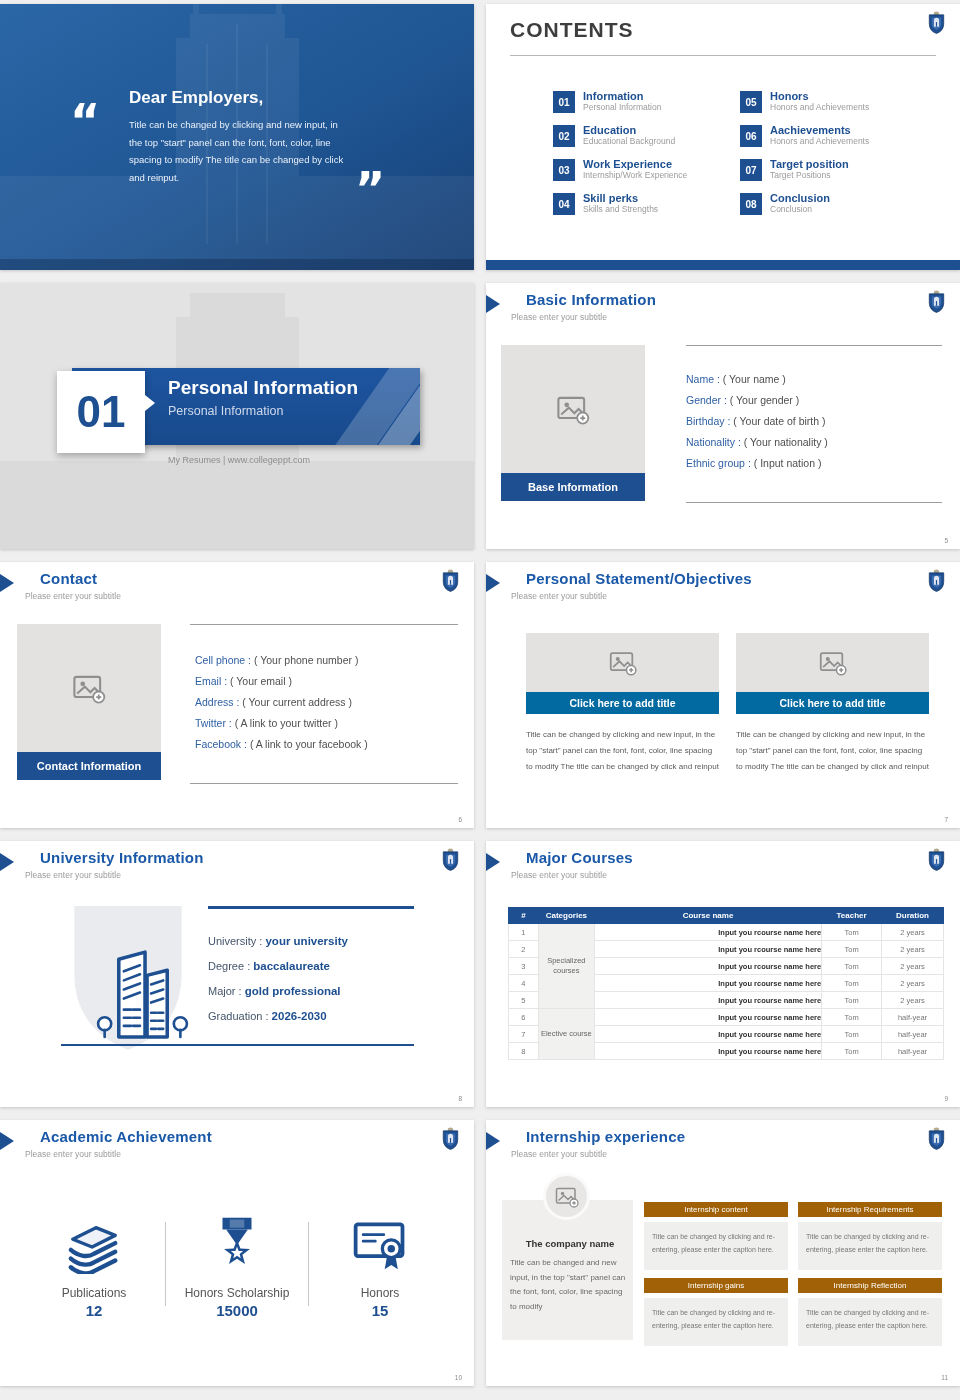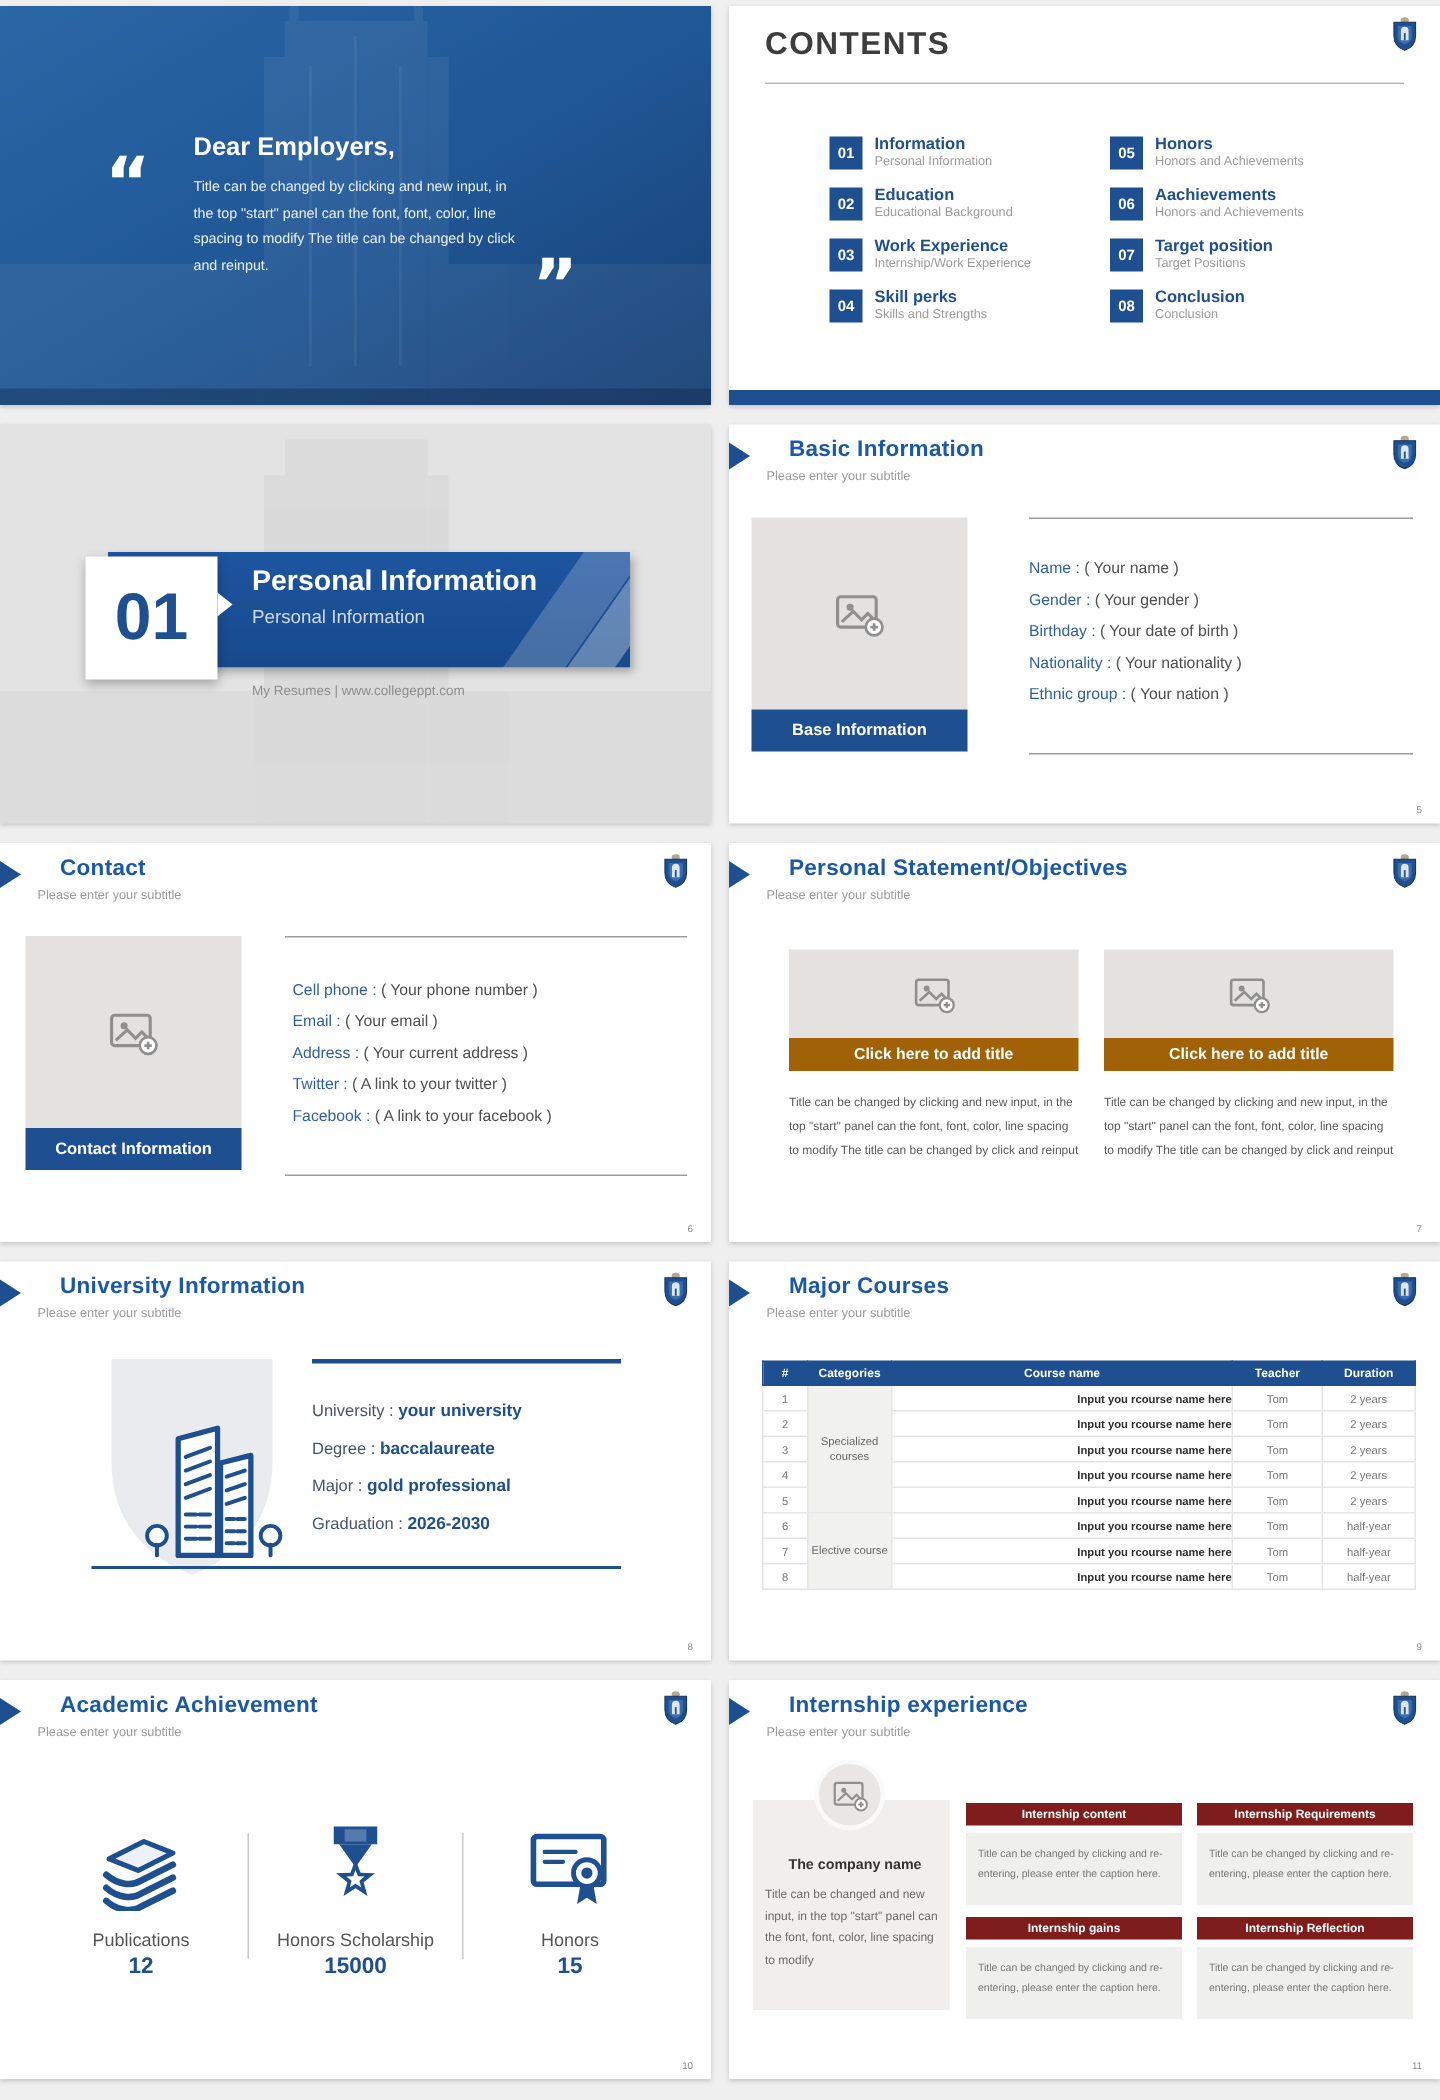--- a/index.html
+++ b/index.html
@@ -61,21 +61,21 @@
     display:flex; align-items:center; justify-content:center; }
   .imgph { width:34px; height:32px; }
   .rule { position:absolute; height:1px; background:#9c9c9c; }
   .fields { position:absolute; font-size:10.5px; line-height:21px; }
   .flabel { color:#2e5fa3; }
   .fvalue { color:#4f4f4f; }
 
   
   .stmt-card { position:absolute; top:71px; width:193px; }
   .stmt-img { height:59px; background:#e4e2e1; display:flex; align-items:center; justify-content:center; }
-  .stmt-btn { height:22px; background:#a16207; color:#ffffff; font-size:10.5px; font-weight:bold;
+  .stmt-btn { height:22px; background:#0369a1; color:#ffffff; font-size:10.5px; font-weight:bold;
     display:flex; align-items:center; justify-content:center; }
   .stmt-body { margin-top:13px; font-size:8px; line-height:16px; color:#5a5a5a; }
 
   
   .uni-shield { position:absolute; left:67px; top:56px; width:122px; height:162px; }
   .uni-building { position:absolute; left:86px; top:98px; width:112px; height:106px; }
   .uni-rule-top { position:absolute; left:208px; width:206px; top:65px; height:3px; background:#1d4f91; }
   .uni-rule-bot { position:absolute; left:61px; width:353px; top:203px; height:2px; background:#1d4f91; }
   .uni-fields { position:absolute; left:208px; top:88px; font-size:11px; line-height:25px; }
   .uni-label { color:#44546a; }
@@ -96,21 +96,21 @@
   .stat-value { margin-top:2px; font-size:15px; font-weight:bold; color:#1d4f91; }
   .stat-div { width:1px; height:84px; background:#c9c9c9; margin-top:10px; }
 
   
   .co-card { position:absolute; left:16px; top:80px; width:131px; height:140px; background:#f0efee; }
   .co-circle { position:absolute; left:57px; top:53px; width:47px; height:47px; border-radius:50%;
     background:#e8e7e6; border:3px solid #fafafa; display:flex; align-items:center; justify-content:center; }
   .co-name { position:absolute; left:16px; top:118px; width:136px; text-align:center; font-size:9.5px; font-weight:bold; color:#333333; }
   .co-body { position:absolute; left:24px; top:136px; width:116px; font-size:8px; line-height:14.5px; color:#6a6a6a; }
   .i-box { position:absolute; width:144px; }
-  .i-box-h { height:15px; background:#7f1d1d; color:#ffffff; font-size:8px; font-weight:bold;
+  .i-box-h { height:15px; background:#a16207; color:#ffffff; font-size:8px; font-weight:normal;
     display:flex; align-items:center; justify-content:center; }
   .i-box-b { background:#efefee; font-size:7px; line-height:13px; color:#777777; padding:8px 8px; height:48px; margin-top:5px; }
 </style>
 </head>
 <body>
 
 <svg width="0" height="0" style="position:absolute" aria-hidden="true">
   <symbol id="crest-sym" viewBox="0 0 20 27">
     <ellipse cx="10" cy="3" rx="3.2" ry="2.4" fill="#b3a98f"></ellipse>
     <path d="M1.5 4.5 h17 v10.5 q0 8.5 -8.5 11.5 q-8.5 -3 -8.5 -11.5 Z" fill="#1d4f91" stroke="#12325e" stroke-width="0.8"></path>
@@ -282,21 +282,21 @@
         </svg>
     </div>
     <div class="photo-cap" style="left:15px; top:190px; width:144px; height:28px;">Base Information</div>
 
     <div class="rule" style="left:200px; right:18px; top:62px;"></div>
     <div class="fields" style="left:200px; top:86px; width:225px;">
       <div><span class="flabel">Name</span><span class="flabel"> : </span><span class="fvalue">( Your name )</span></div>
       <div><span class="flabel">Gender</span><span class="flabel"> : </span><span class="fvalue">( Your gender )</span></div>
       <div><span class="flabel">Birthday</span><span class="flabel"> : </span><span class="fvalue">( Your date of birth )</span></div>
       <div><span class="flabel">Nationality</span><span class="flabel"> : </span><span class="fvalue">( Your nationality )</span></div>
-      <div><span class="flabel">Ethnic group</span><span class="flabel"> : </span><span class="fvalue">( Your nation )</span></div>
+      <div><span class="flabel">Ethnic group</span><span class="flabel"> : </span><span class="fvalue">( Input nation )</span></div>
     </div>
     <div class="rule" style="left:200px; right:18px; top:219px;"></div>
     <div class="pagenum">5</div>
   </div>
 
   <div class="slide">
     <div class="hdr-tri"></div>
     <div class="hdr-title">Contact</div>
     <div class="hdr-sub">Please enter your subtitle</div>
     <svg class="crest">

